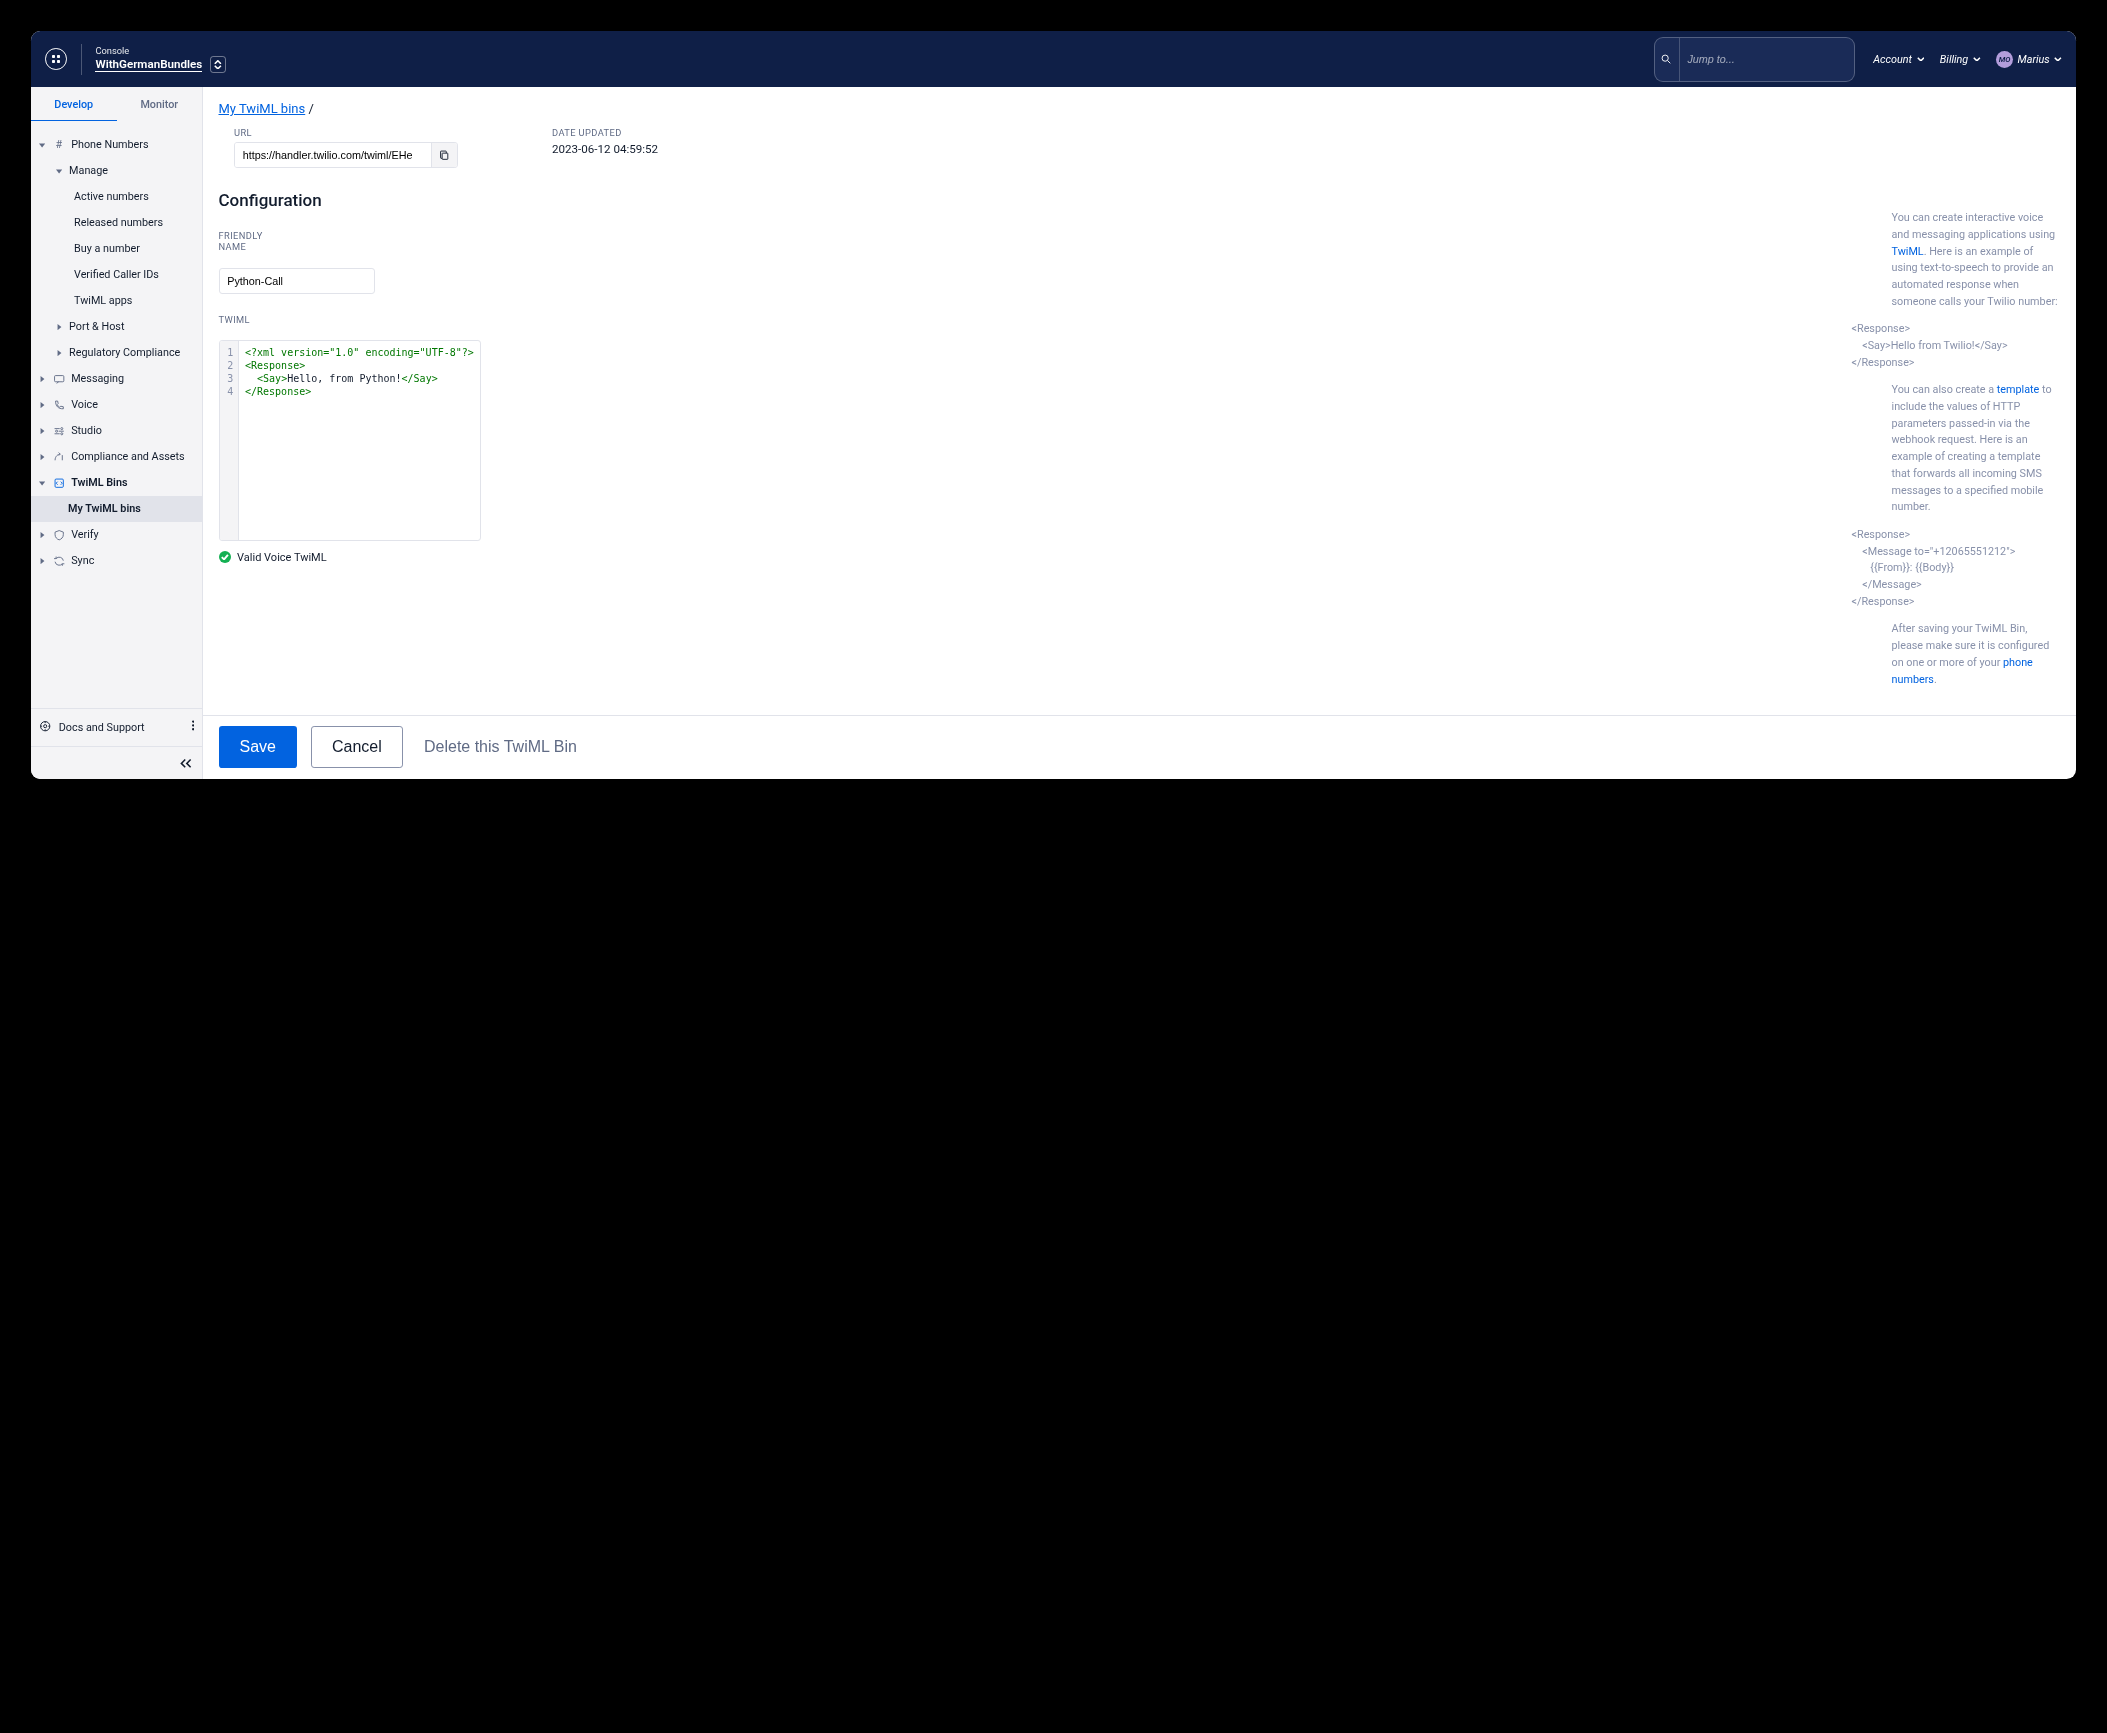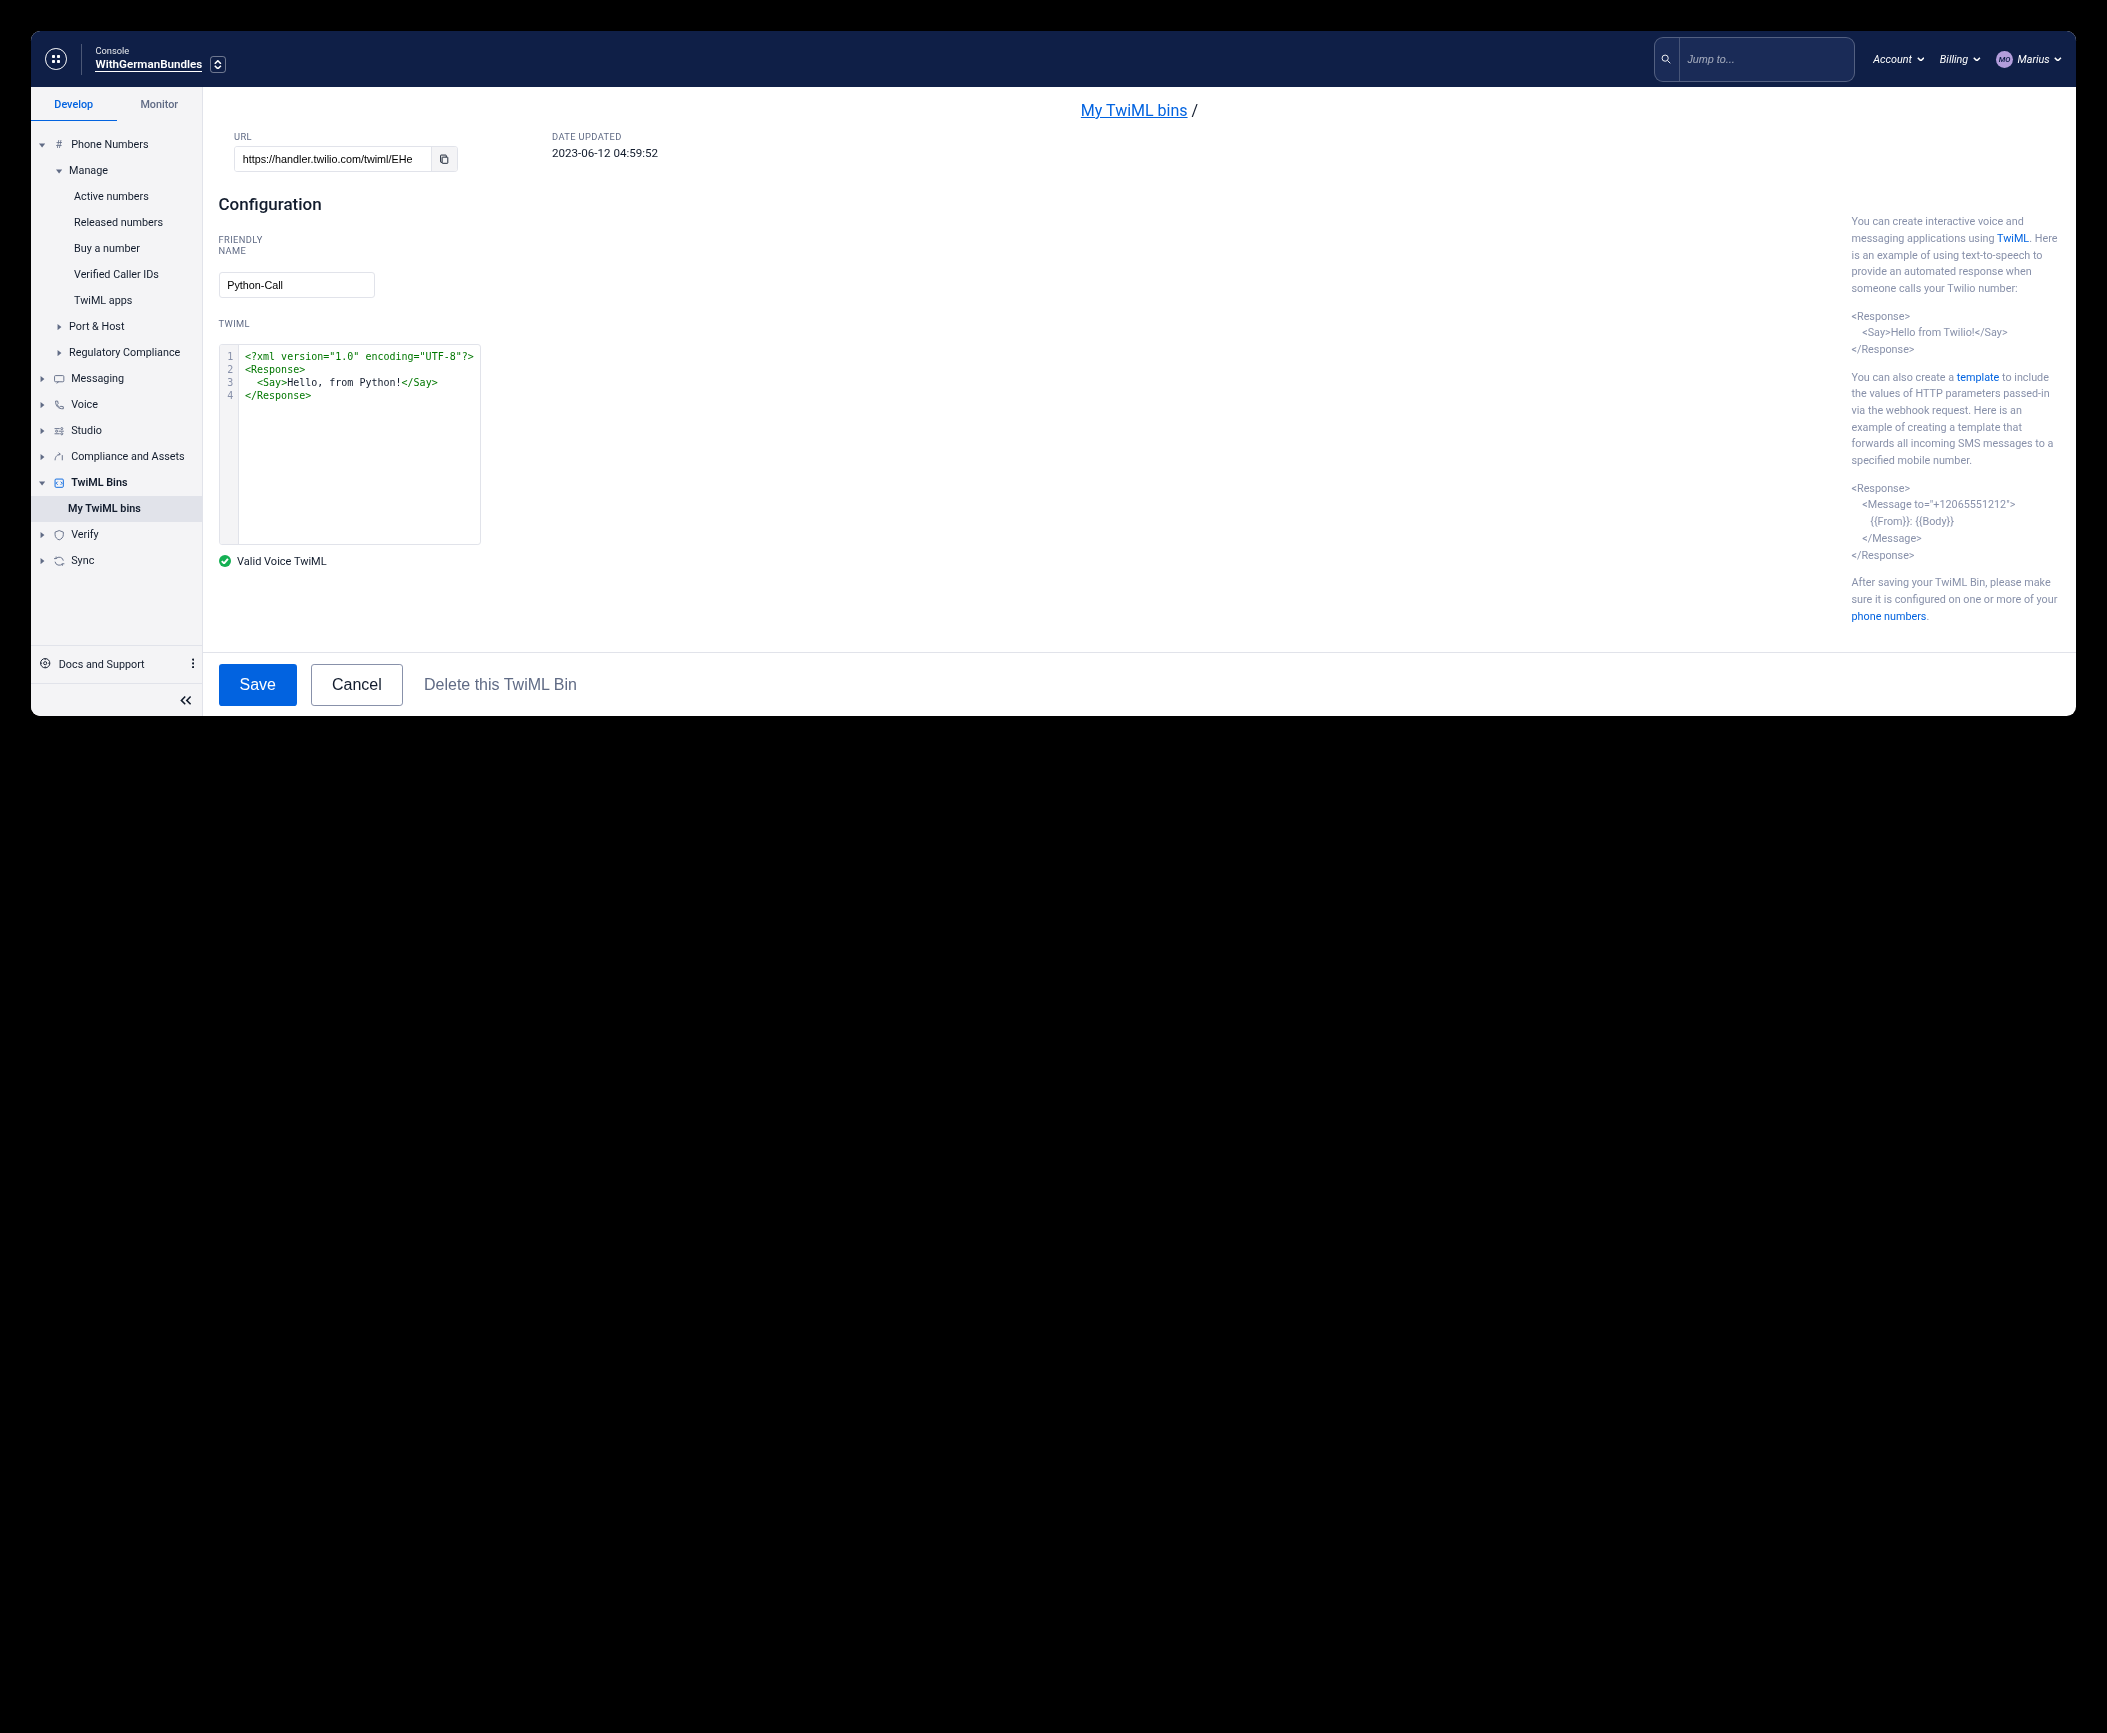--- a/index.html
+++ b/index.html
@@ -43,21 +43,21 @@
   .pad-0 { padding-left: 7.7px; }
   .pad-1 { padding-left: 25px; }
   .pad-2 { padding-left: 43px; }
   .docs { border-top: 0.8px solid #E1E3EA; padding: 10.8px 7.7px; display: flex; align-items: center; gap: 7.7px; }
   .docs .more { margin-left: auto; cursor: pointer; }
   .collapse { border-top: 0.8px solid #E1E3EA; padding: 10.8px 9.3px; display: flex; justify-content: flex-end; cursor: pointer; }
 
   
   .main { flex: 1; display: flex; flex-direction: column; min-height: 0; }
   .content { flex: 1; overflow-y: auto; padding: 14px 15.5px 15.5px; }
-  .crumb { font-size: 16px; text-align: center; }
+  .crumb { font-size: 13px; }
   .crumb a { color: #0263E0; text-decoration: underline; }
   .meta { display: flex; gap: 94px; margin-top: 10.8px; padding-left: 15.5px; }
   .meta .lbl { font-size: 9.3px; color: #606B85; letter-spacing: 0.4px; }
   .urlbox { display: flex; margin-top: 4.6px; width: 224px; border: 0.8px solid #E1E3EA; border-radius: 3.1px; overflow: hidden; height: 26px; }
   .urlbox input { flex: 1; border: none; padding: 0 7.7px; font-size: 10.8px; outline: none; text-overflow: ellipsis; }
   .urlbox .copy { width: 26px; background: #F4F4F6; border-left: 0.8px solid #E1E3EA; display: flex; align-items: center; justify-content: center; cursor: pointer; }
   .dateval { font-size: 11.6px; margin-top: 4.6px; }
   h2.section { font-size: 17px; font-weight: 500; margin-top: 21.7px; }
   .form-row { display: flex; margin-top: 14px; gap: 15.5px; align-items: flex-start; flex-direction: column; }
   .form-row .flbl { width: 63px; font-size: 9.3px; color: #606B85; letter-spacing: 0.4px; padding-top: 6.2px; }
@@ -68,21 +68,21 @@
   .ed { padding: 4.6px 6.2px; flex: 1; white-space: pre; }
   .tok-g { color: #007700; }
   .tok-b { color: #121C2D; }
   .valid { display: flex; align-items: center; gap: 6.2px; margin-top: 9.3px; font-size: 11px; }
   .chk { width: 12.4px; height: 12.4px; border-radius: 50%; background: #14B053; display: flex; align-items: center; justify-content: center; }
   .chk svg { stroke: #fff; fill: none; stroke-width: 2.5; }
 
   .help { font-size: 10.8px; color: #8891AA; line-height: 1.55; margin-left: 12.4px; max-width: 209px; }
   .help a { color: #0263E0; text-decoration: none; }
   .help .code { margin: 10.8px 0; }
-  .help p { margin-bottom: 10.8px; }
+  .help p { margin-bottom: 10.8px; margin-left: 40px; }
 
   
   .actions { border-top: 0.8px solid #E1E3EA; padding: 10.8px 15.5px; display: flex; align-items: center; gap: 14px; }
   .btn { height: 42px; padding: 0 20px; border-radius: 3.1px; font-size: 16px; cursor: pointer; border: 0.8px solid transparent; }
   .btn-primary { background: #0263E0; color: #fff; }
   .btn-sec { background: #fff; border-color: #8891AA; color: #121C2D; }
   .btn-link { background: transparent; color: #606B85; padding: 0 6.2px; }
 
   .icon-svg { width: 12.4px; height: 12.4px; stroke: currentColor; fill: none; stroke-width: 1.8; }
 </style>

